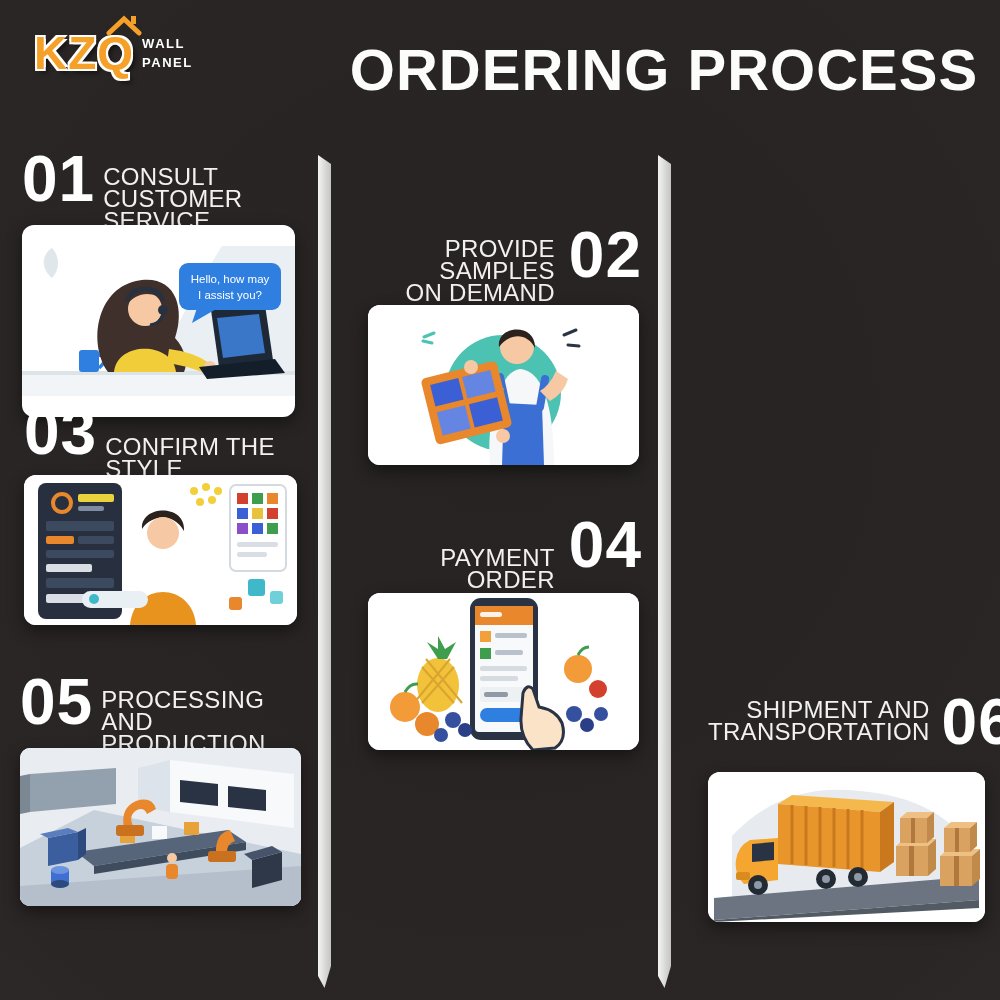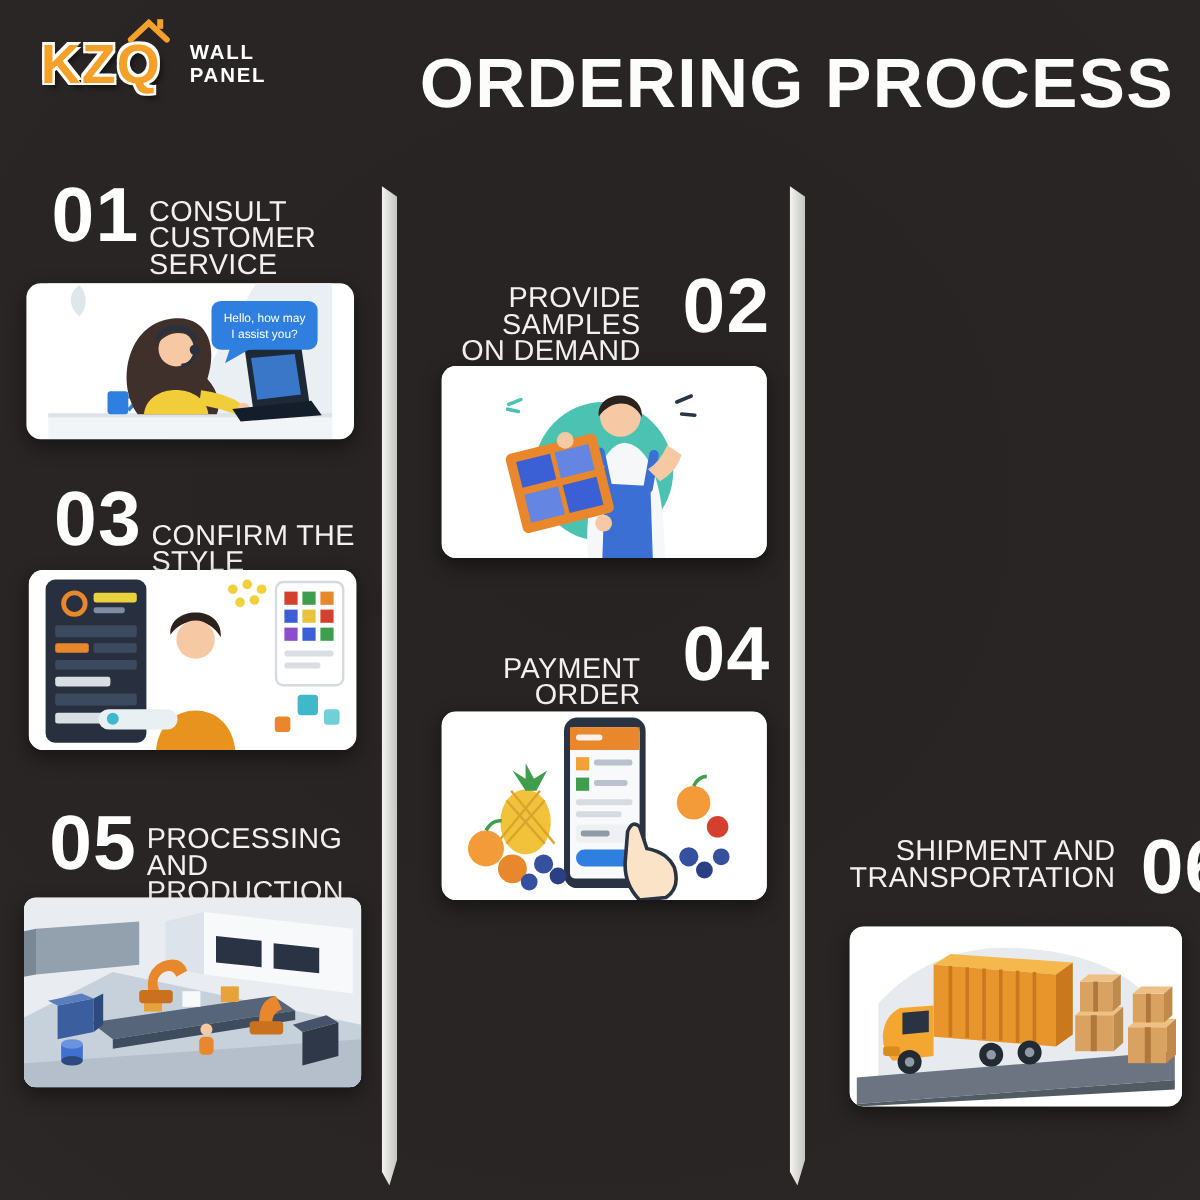--- a/index.html
+++ b/index.html
@@ -11,69 +11,69 @@
 
   
   .logo{position:absolute;left:34px;top:26px;display:flex;align-items:center;}
   .logo-kzq-wrap{position:relative;}
   .logo-kzq{
     font-size:46px;font-weight:800;letter-spacing:1px;color:#f5a129;
     text-shadow:-2px -2px 0 #fff,2px -2px 0 #fff,-2px 2px 0 #fff,2px 2px 0 #fff,4px 4px 5px rgba(0,0,0,.55);
     text-align:center;
   }
   .logo-roof{position:absolute;top:-12px;right:-8px;}
-  .logo-tagline{margin-left:24px;display:flex;flex-direction:column;color:#fff;font-weight:700;font-size:17px;line-height:19px;letter-spacing:1.5px;}
+  .logo-tagline{margin-left:8px;display:flex;flex-direction:column;color:#fff;font-weight:700;font-size:13px;line-height:19px;letter-spacing:1.5px;}
   .title{
     position:absolute;left:338px;top:36px;width:652px;margin:0;text-align:center;
     color:#fcfcfb;font-size:58px;font-weight:800;letter-spacing:1px;white-space:nowrap;
   }
 
   
   .arrow{
     position:absolute;top:155px;width:13px;height:833px;
     background:linear-gradient(90deg,#f4f4f2 0%,#d6d6d3 60%,#c4c4c1 100%);
     clip-path:polygon(0 0,100% 9px,100% calc(100% - 22px),50% 100%,0 calc(100% - 12px));
   }
   #arrow-1{left:318px;}
   #arrow-2{left:658px;}
 
   
   .step{position:absolute;}
   .step-head{display:flex;}
-  .step-number{font-size:64px;font-weight:800;line-height:58px;color:#fff;letter-spacing:1px;margin-left:21px;}
+  .step-number{font-size:64px;font-weight:800;line-height:58px;color:#fff;letter-spacing:1px;}
   .step-label{font-size:24px;line-height:22px;color:#f2f1ef;letter-spacing:.3px;display:flex;flex-direction:column;}
   .label-right{text-align:right;flex:1;}
   .card{
     position:absolute;left:0;background:#fff;border-radius:12px;overflow:hidden;
     box-shadow:0 6px 16px rgba(0,0,0,.45);
   }
   .card svg{display:block;width:100%;height:100%;}
 
   #step-01{left:22px;top:150px;width:275px;}
   #step-01 .step-label{margin-left:8px;margin-top:16px;}
-  #step-01 .card{top:86px;width:273px;height:130px;}
+  #step-01 .card{top:75px;width:273px;height:192px;}
 
   #step-03{left:24px;top:403px;width:275px;}
   #step-03 .step-label{margin-left:8px;margin-top:33px;}
   #step-03 .card{top:72px;width:273px;height:150px;}
 
   #step-05{left:20px;top:673px;width:281px;}
   #step-05 .step-label{margin-left:8px;margin-top:16px;}
   #step-05 .card{top:75px;width:281px;height:158px;border-radius:10px;}
 
   #step-02{left:368px;top:226px;width:274px;}
   #step-02 .step-label{margin-right:14px;margin-top:12px;}
   #step-02 .card{top:79px;width:271px;height:160px;}
 
   #step-04{left:368px;top:516px;width:274px;}
   #step-04 .step-label{margin-right:14px;margin-top:31px;}
   #step-04 .card{top:77px;width:271px;height:157px;}
 
   #step-06{left:708px;top:693px;width:280px;}
-  #step-06 .step-label{margin-right:0;margin-top:6px;}
+  #step-06 .step-label{margin-right:12px;margin-top:6px;}
   #step-06 .card{top:79px;width:277px;height:150px;}
 </style>
 </head>
 <body>
 
 <div class="stage">
 
   <div class="logo">
     <div class="logo-kzq-wrap">
       <svg class="logo-roof" width="36" height="22" viewBox="0 0 36 22">

